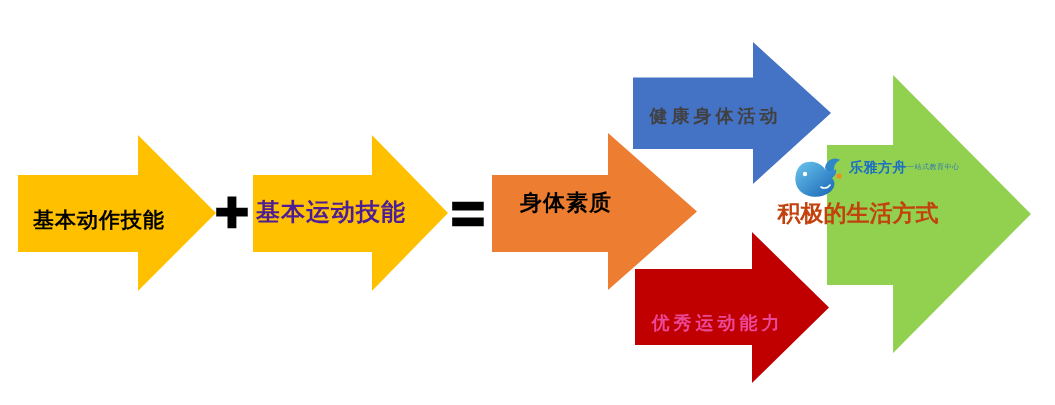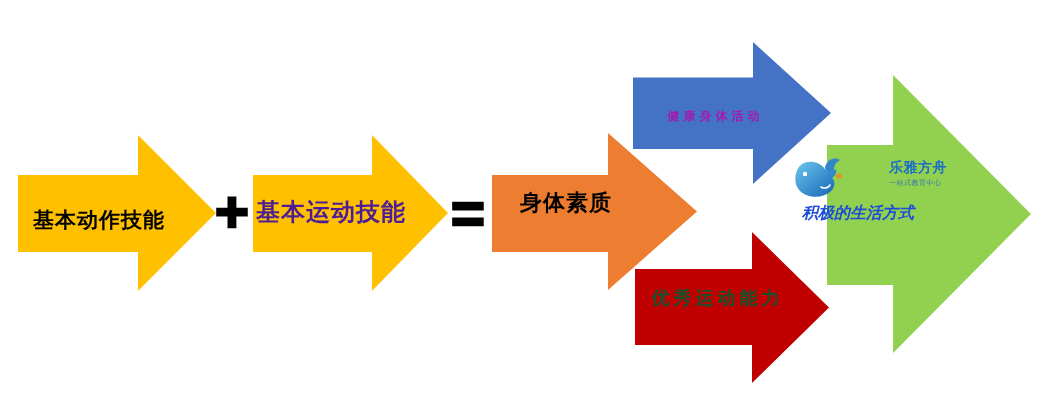--- a/index.html
+++ b/index.html
@@ -42,42 +42,42 @@
 
   
   .label {
     position: absolute; z-index: 3;
     display: flex; align-items: center; justify-content: center;
     font-weight: bold; white-space: nowrap; letter-spacing: 1px;
   }
   #label-basic-motor      { left: 20px;  top: 204px; width: 158px; height: 32px; font-size: 21px; color: #000000; }
   #label-basic-movement   { left: 256px; top: 196px; width: 150px; height: 32px; font-size: 24px; color: #4c1d95; text-align: center; }
   #label-physical-fitness { left: 500px; top: 187px; width: 132px; height: 31px; font-size: 22px; color: #000000; }
-  #label-healthy-activity { left: 638px; top: 102px; width: 155px; height: 28px; font-size: 12px; color: #a21caf; letter-spacing: 4px; }
-  #label-athletic-ability { left: 640px; top: 284px; width: 155px; height: 28px; font-size: 18px; color: #14532d; letter-spacing: 4px; }
-  #label-active-lifestyle { left: 772px; top: 197px; width: 172px; height: 33px; font-size: 16px; color: #1d4ed8; letter-spacing: 0; font-style: italic; }
+  #label-healthy-activity { left: 638px; top: 102px; width: 155px; height: 28px; font-size: 18px; color: #404040; letter-spacing: 4px; }
+  #label-athletic-ability { left: 640px; top: 309px; width: 155px; height: 28px; font-size: 18px; color: #ec4899; letter-spacing: 4px; }
+  #label-active-lifestyle { left: 772px; top: 197px; width: 172px; height: 33px; font-size: 23px; color: #c2410c; letter-spacing: 0; }
 
   
   .op {
     position: absolute; z-index: 3;
     display: flex; align-items: center; justify-content: center;
     font-weight: bold; color: #000000;
     -webkit-text-stroke: 2.5px #000000;
     font-size: 58px; line-height: 1;
   }
   #op-plus   { left: 204px; top: 181px; width: 56px; height: 62px; }
   #op-equals { left: 440px; top: 182px; width: 56px; height: 62px; }
 
   
   .logo {
     position: absolute; left: 792px; top: 148px; width: 144px; height: 64px;
     display: flex; align-items: flex-start; gap: 5px; z-index: 4;
   }
   .logo-whale { width: 52px; height: 46px; margin-top: 6px; flex: 0 0 auto; }
-  .logo-text  { display: flex; flex-direction: column; margin-top: 11px; margin-left: 40px; }
+  .logo-text  { display: flex; margin-top: 11px; }
   .logo-name  {
     font-size: 14px; font-weight: bold; color: #1a6fc4;
     letter-spacing: 0.5px; line-height: 1.15; white-space: nowrap;
   }
   .logo-tagline {
     font-size: 7px; color: #2e75b6; margin-top: 3px;
     letter-spacing: 0.5px; white-space: nowrap;
   }
 </style>
 </head>

